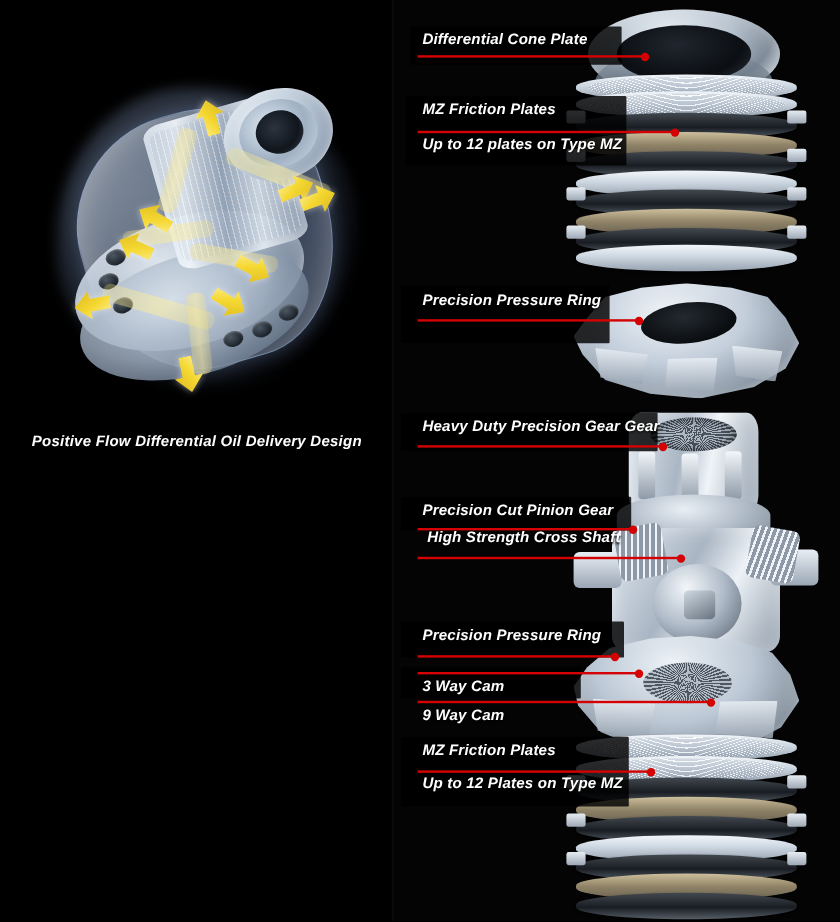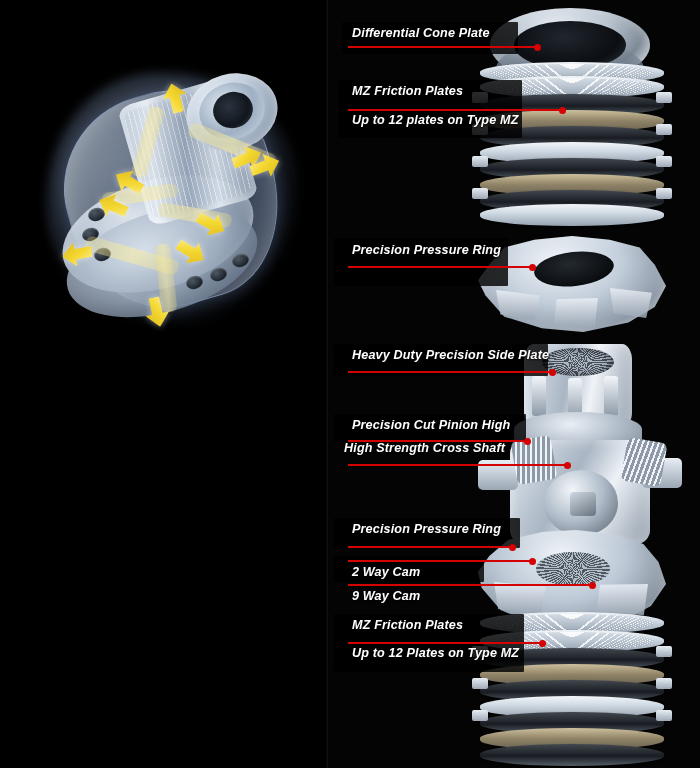--- a/index.html
+++ b/index.html
@@ -194,20 +194,21 @@
           <i style="transform:rotate(32deg);"></i>
         </div>
       <div class="arrow" style="left:26px;top:180px;">
           <i style="transform:rotate(170deg);"></i>
         </div>
       <div class="arrow" style="left:106px;top:238px;">
           <i style="transform:rotate(78deg);"></i>
         </div>
     </div>
 
+    <div id="left-caption">Positive Flow Differential Oil Delivery Design</div>
   </div>
 
   <div id="panel-divider"></div>
 
   <div class="panel" id="right-panel">
 
     <div id="stack">
 
       <div class="part cone-ring"></div>
       <div class="part cone-band"></div>
@@ -304,50 +305,50 @@
 
     <div class="callout">
       <div class="cbox" style="left:6px;top:238px;width:174px;height:48px;"></div>
       <div class="clabel" style="left:24px;top:243px;">Precision Pressure Ring</div>
       <div class="cline" style="left:20px;top:266px;width:185px;"></div>
       <div class="cdot" style="left:201px;top:266px;"></div>
     </div>
 
     <div class="callout">
       <div class="cbox" style="left:6px;top:344px;width:214px;height:32px;"></div>
-      <div class="clabel" style="left:24px;top:348px;">Heavy Duty Precision Side Plate</div>
+      <div class="clabel" style="left:24px;top:348px;">Heavy Duty Precision Gear Gear</div>
       <div class="cline" style="left:20px;top:371px;width:205px;"></div>
       <div class="cdot" style="left:221px;top:371px;"></div>
     </div>
 
     <div class="callout">
       <div class="cbox" style="left:6px;top:414px;width:192px;height:28px;"></div>
-      <div class="clabel" style="left:24px;top:418px;">Precision Cut Pinion High</div>
+      <div class="clabel" style="left:24px;top:418px;">Precision Cut Pinion Gear</div>
       <div class="cline" style="left:20px;top:440px;width:180px;"></div>
       <div class="cdot" style="left:196px;top:440px;"></div>
     </div>
 
     <div class="callout">
-      <div class="clabel" style="left:16px;top:441px;">High Strength Cross Shaft</div>
+      <div class="clabel" style="left:28px;top:441px;">High Strength Cross Shaft</div>
       <div class="cline" style="left:20px;top:464px;width:220px;"></div>
       <div class="cdot" style="left:236px;top:464px;"></div>
     </div>
 
     <div class="callout">
       <div class="cbox" style="left:6px;top:518px;width:186px;height:30px;"></div>
       <div class="clabel" style="left:24px;top:522px;">Precision Pressure Ring</div>
       <div class="cline" style="left:20px;top:546px;width:165px;"></div>
       <div class="cdot" style="left:181px;top:546px;"></div>
     </div>
 
     <div class="callout">
       <div class="cbox" style="left:6px;top:556px;width:150px;height:26px;"></div>
       <div class="cline" style="left:20px;top:560px;width:185px;"></div>
       <div class="cdot" style="left:201px;top:560px;"></div>
-      <div class="clabel" style="left:24px;top:565px;">2 Way Cam</div>
+      <div class="clabel" style="left:24px;top:565px;">3 Way Cam</div>
     </div>
 
     <div class="callout">
       <div class="cline" style="left:20px;top:584px;width:245px;"></div>
       <div class="cdot" style="left:261px;top:584px;"></div>
       <div class="clabel" style="left:24px;top:589px;">9 Way Cam</div>
     </div>
 
     <div class="callout">
       <div class="cbox" style="left:6px;top:614px;width:190px;height:58px;"></div>

